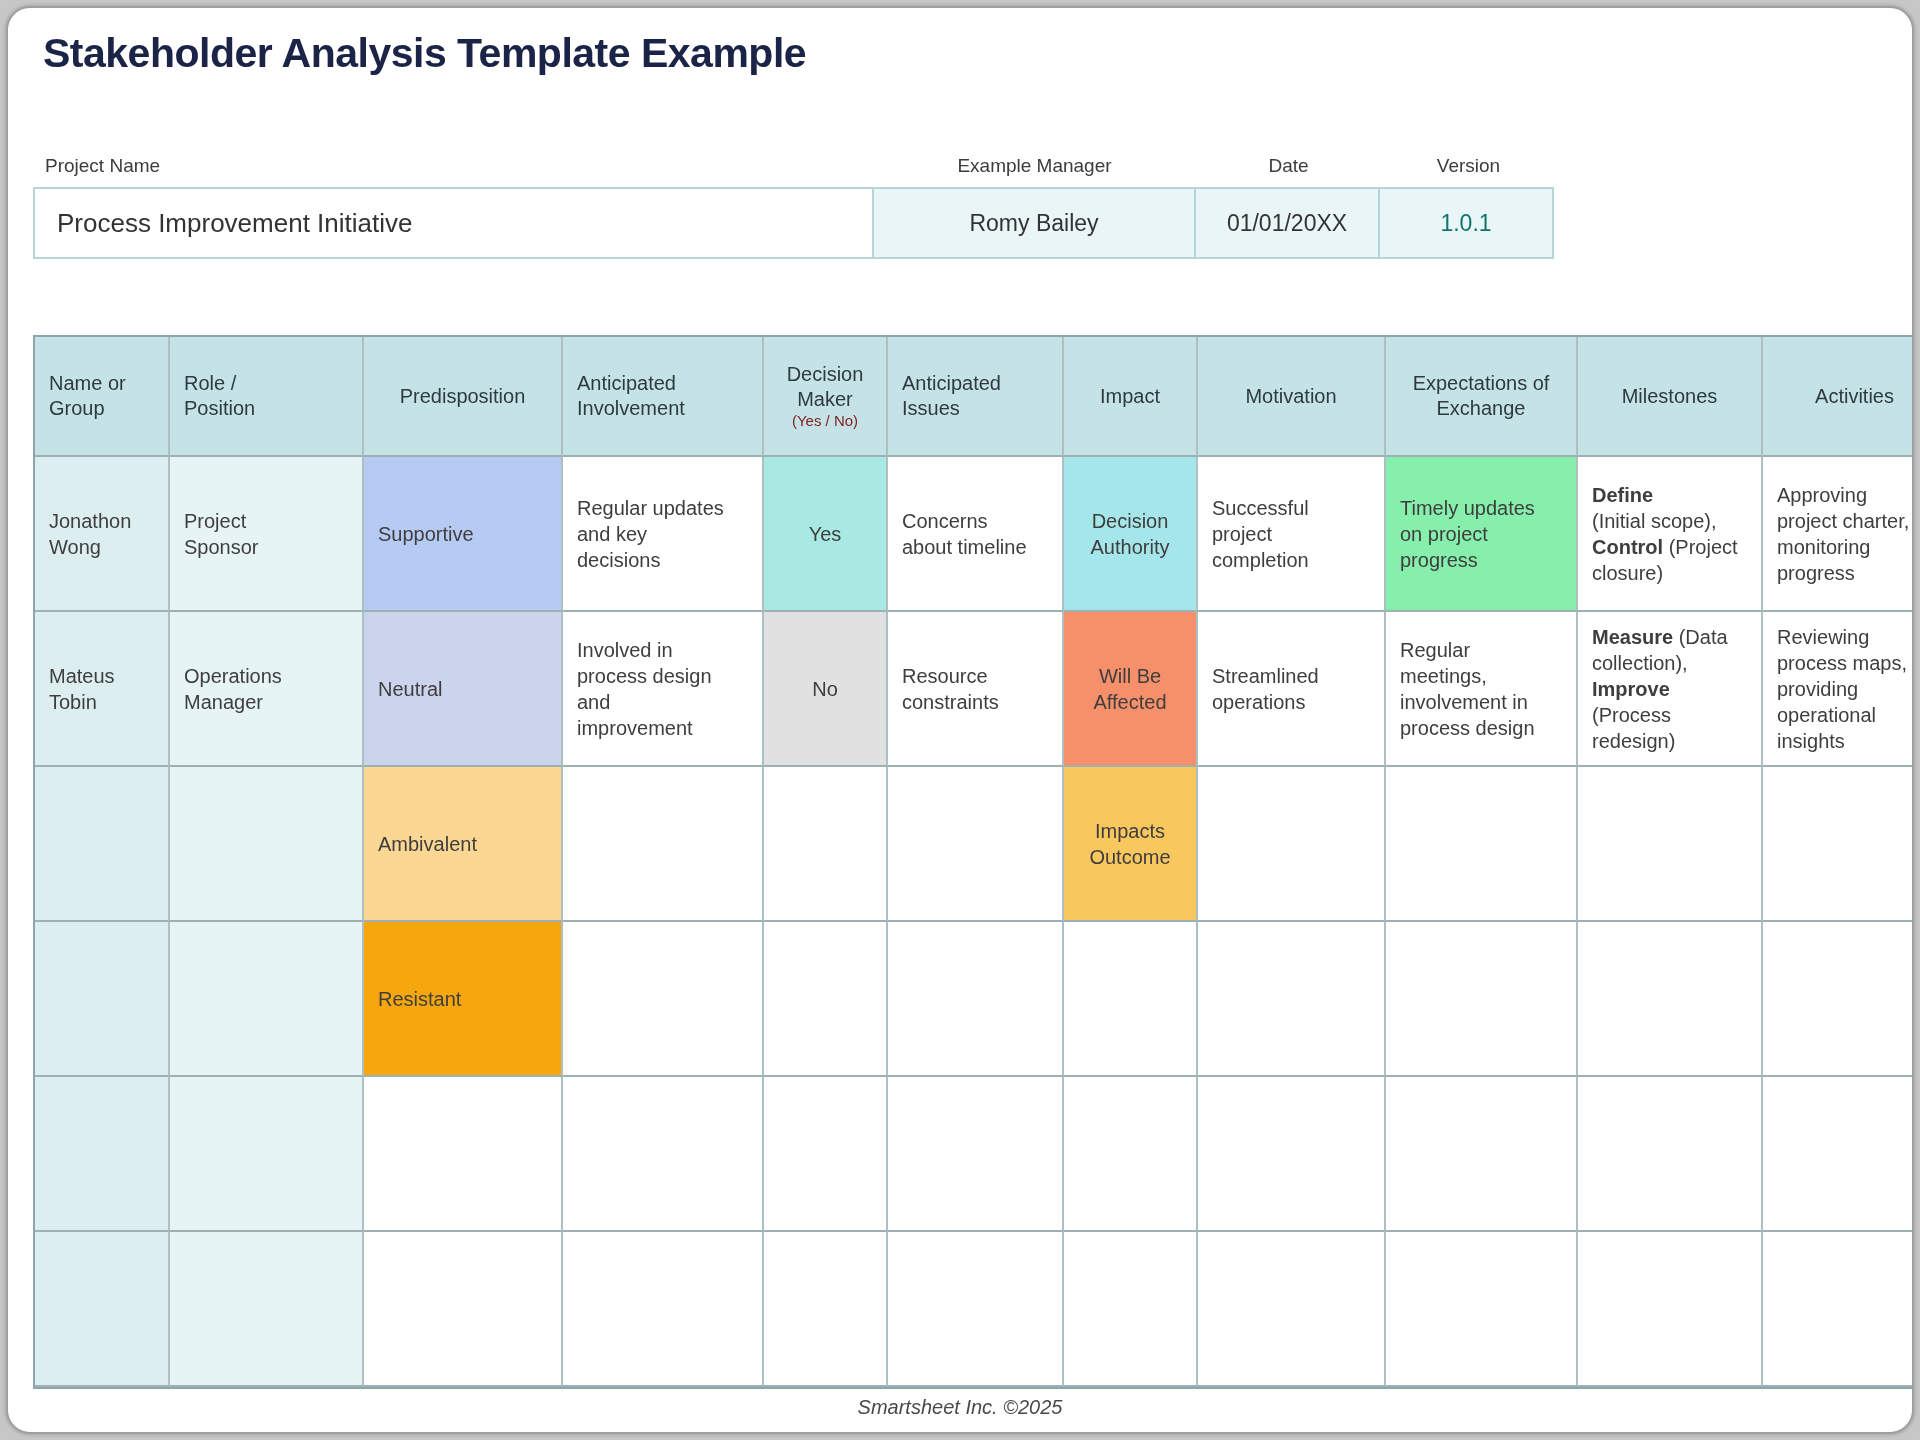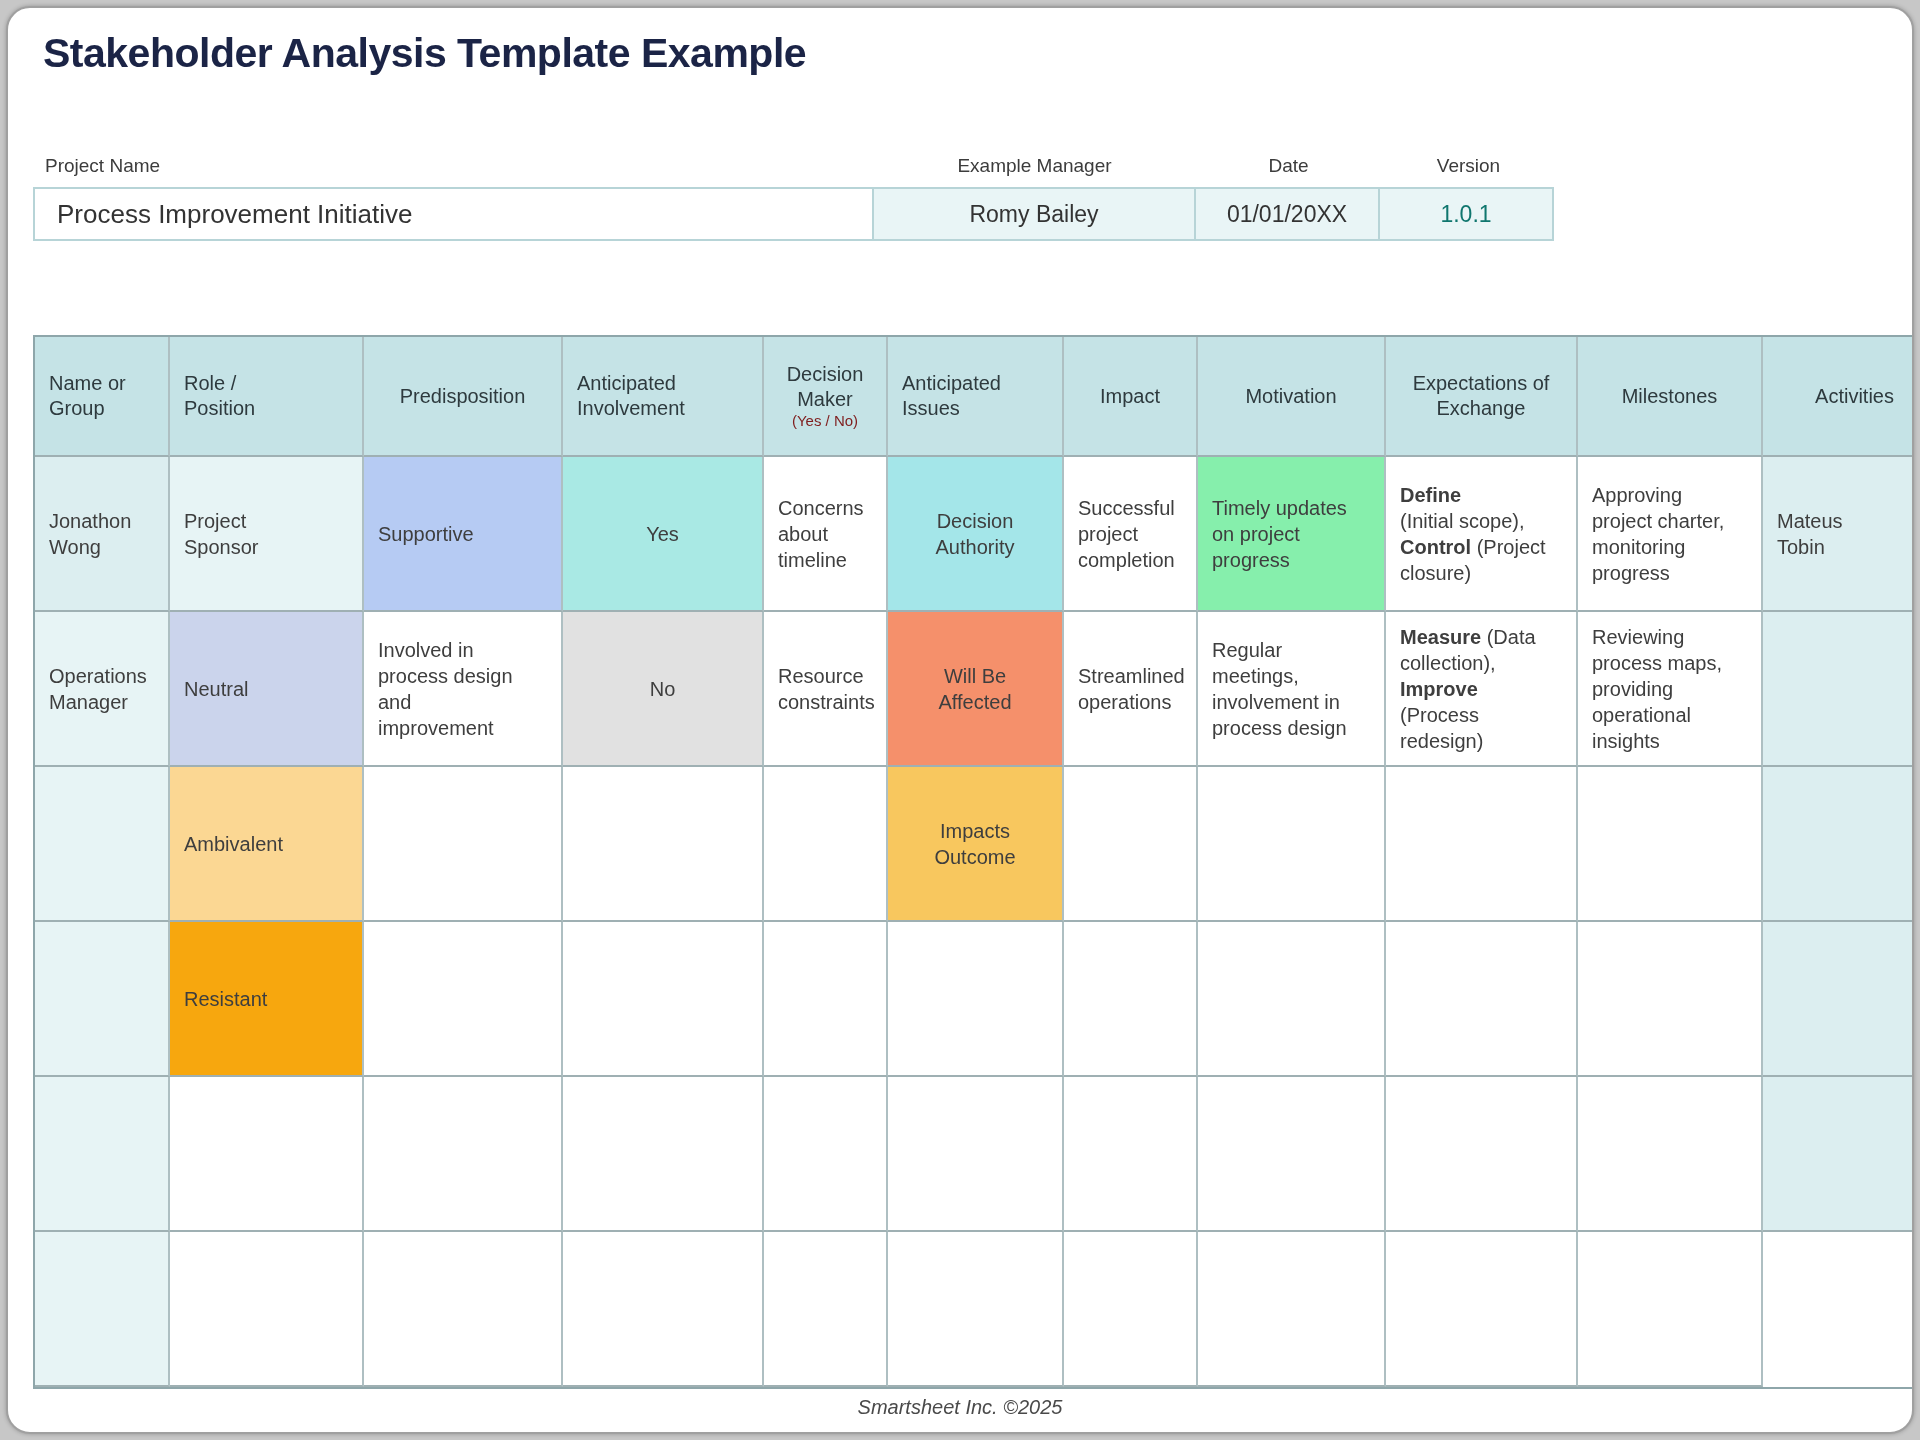--- a/index.html
+++ b/index.html
@@ -23,21 +23,21 @@
   }
   .lbl-name{left:37px;}
   .lbl-center{text-align:center;}
   .lbl-pm{left:865px;width:323px;}
   .lbl-date{left:1188px;width:185px;}
   .lbl-version{left:1373px;width:175px;}
   .info-row{
     position:absolute;left:25px;top:179px;display:flex;
   }
   .info-box{
-    height:54px;box-sizing:border-box;border:2px solid #b7d4d7;
+    height:72px;box-sizing:border-box;border:2px solid #b7d4d7;
     display:flex;align-items:center;background:#e9f5f6;
   }
   .info-box + .info-box{margin-left:-2px;}
   .box-name{width:841px;background:#ffffff;padding-left:22px;font-size:26px;color:#333;}
   .box-pm{width:324px;justify-content:center;font-size:23px;color:#333;}
   .box-date{width:186px;justify-content:center;font-size:23px;color:#333;}
   .box-version{width:176px;justify-content:center;font-size:23px;color:#0f766e;}
   .table-wrap{
     position:absolute;left:25px;top:327px;width:1879px;height:1054px;
     overflow:hidden;
@@ -132,20 +132,25 @@
           <div class="txt">Jonathon
 Wong</div>
         </div>
         <div class="cell al" style="background: rgb(231, 244, 245);">
           <div class="txt">Project
 Sponsor</div>
         </div>
         <div class="cell al" style="background: rgb(182, 203, 243);">
           <div class="txt">Supportive</div>
         </div>
+        <div class="cell al" style="background: rgb(255, 255, 255);">
+          <div class="txt">Regular updates
+and key
+decisions</div>
+        </div>
         <div class="cell ac" style="background: rgb(169, 233, 228);">
           <div class="txt">Yes</div>
         </div>
         <div class="cell al" style="background: rgb(255, 255, 255);">
           <div class="txt">Concerns
 about timeline</div>
         </div>
         <div class="cell ac" style="background: rgb(164, 230, 233);">
           <div class="txt">Decision
 Authority</div>

